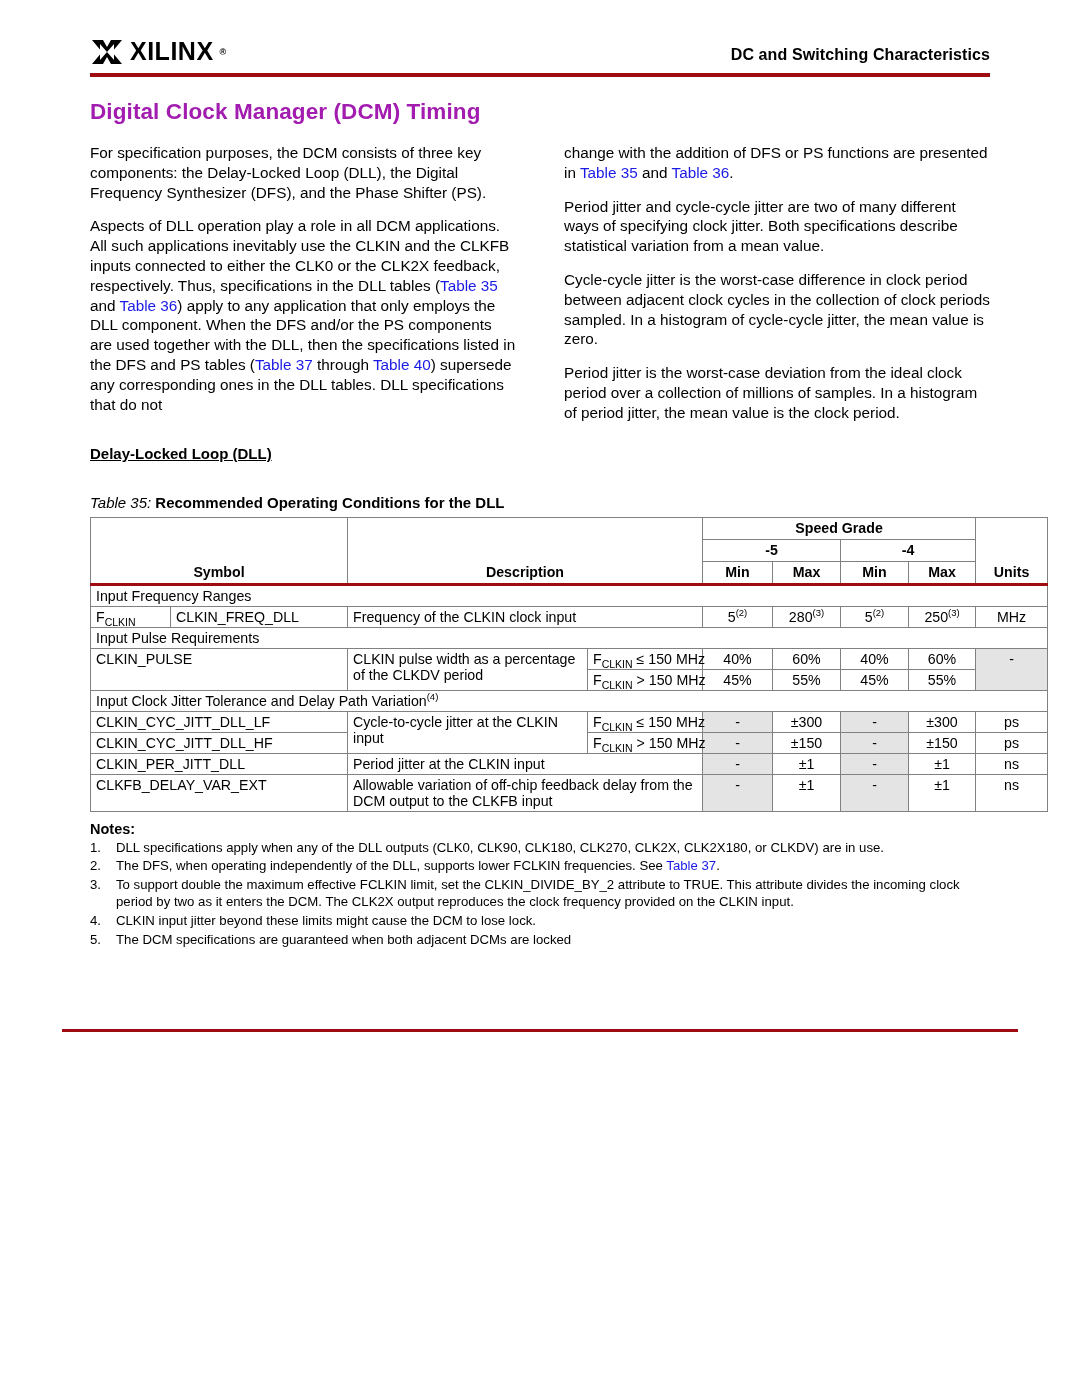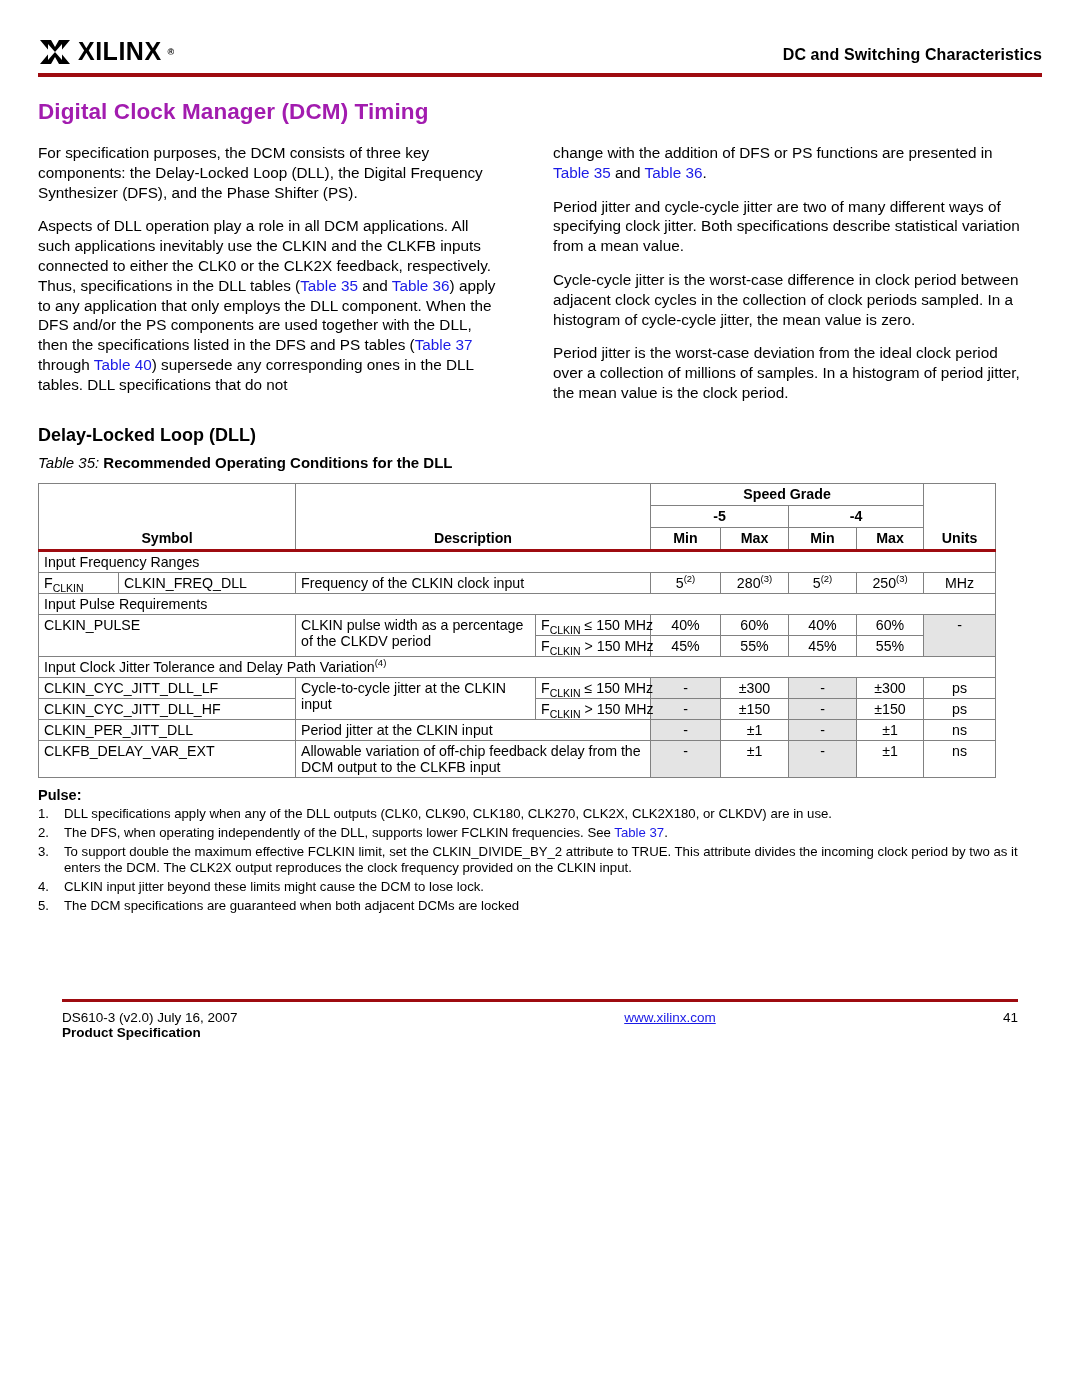--- a/index.html
+++ b/index.html
@@ -13,21 +13,21 @@
     font-family: "Liberation Sans", sans-serif;
     color: #000000;
     position: relative;
     overflow: hidden;
   }
   .page {
     position: relative;
     width: 1080px;
     height: 1058px;
     box-sizing: border-box;
-    padding: 0 38px;
+    padding: 0 90px;
   }
 
   
   .page-header {
     display: flex;
     align-items: flex-end;
     justify-content: space-between;
     padding-top: 22px;
     height: 44px;
   }
@@ -71,27 +71,28 @@
   .col { width: 467px; }
   .col p {
     margin: 0 0 14px 0;
     font-size: 15.3px;
     line-height: 1.295;
     text-align: left;
   }
   .xref { color: #1A1AE6; }
 
   h2.sub-head {
-    font-size: 18px;
-    font-weight: bold;
-    margin: 8px 0 8px 0;
+    font-size: 15px;
+    font-weight: bold;
+    margin: 8px 0 32px 0;
+    text-decoration: underline;
   }
   .table-caption {
     font-size: 15px;
-    margin: 0 0 12px 0;
+    margin: 0 0 6px 0;
   }
   .table-caption .tc-it { font-style: italic; }
   .table-caption .tc-b { font-weight: bold; }
 
   
   table.spec {
     border-collapse: collapse;
     width: 957px;
     table-layout: fixed;
     font-size: 14.2px;
@@ -327,21 +328,21 @@
       <td class="c-center shaded">-</td>
       <td class="c-center">±1</td>
       <td class="c-center">ns</td>
     </tr>
   </tbody>
     </table>
 
   <div style="position:relative;margin-top:-1px;"></div>
 
   <div class="notes">
-    <div class="notes-title">Pulse:</div>
+    <div class="notes-title">Notes:</div>
     <div class="note-row">
       <div class="note-num">1.</div>
       <div class="note-txt">DLL specifications apply when any of the DLL outputs (CLK0, CLK90, CLK180, CLK270, CLK2X, CLK2X180, or CLKDV) are in use.</div>
     </div>
     <div class="note-row">
       <div class="note-num">2.</div>
       <div class="note-txt">The DFS, when operating independently of
         the DLL, supports lower FCLKIN frequencies. See
         <span class="xref">Table 37</span>.</div>
     </div>
@@ -354,25 +355,15 @@
       <div class="note-txt">CLKIN input jitter beyond these limits might cause the DCM to lose lock.</div>
     </div>
     <div class="note-row">
       <div class="note-num">5.</div>
       <div class="note-txt">The DCM specifications are guaranteed when both adjacent DCMs are locked</div>
     </div>
   </div>
 
   <div class="footer-wrap">
     <div class="footer-rule"></div>
-    <div class="footer-cols">
-      <div class="f-left">
-        <div>DS610-3 (v2.0) July 16, 2007</div>
-        <div class="f-bold">Product Specification</div>
-      </div>
-      <div class="f-mid">
-        <span class="f-link">www.xilinx.com</span>
-      </div>
-      <div class="f-right">41</div>
-    </div>
   </div>
 
 </div>
 
 </body></html>

